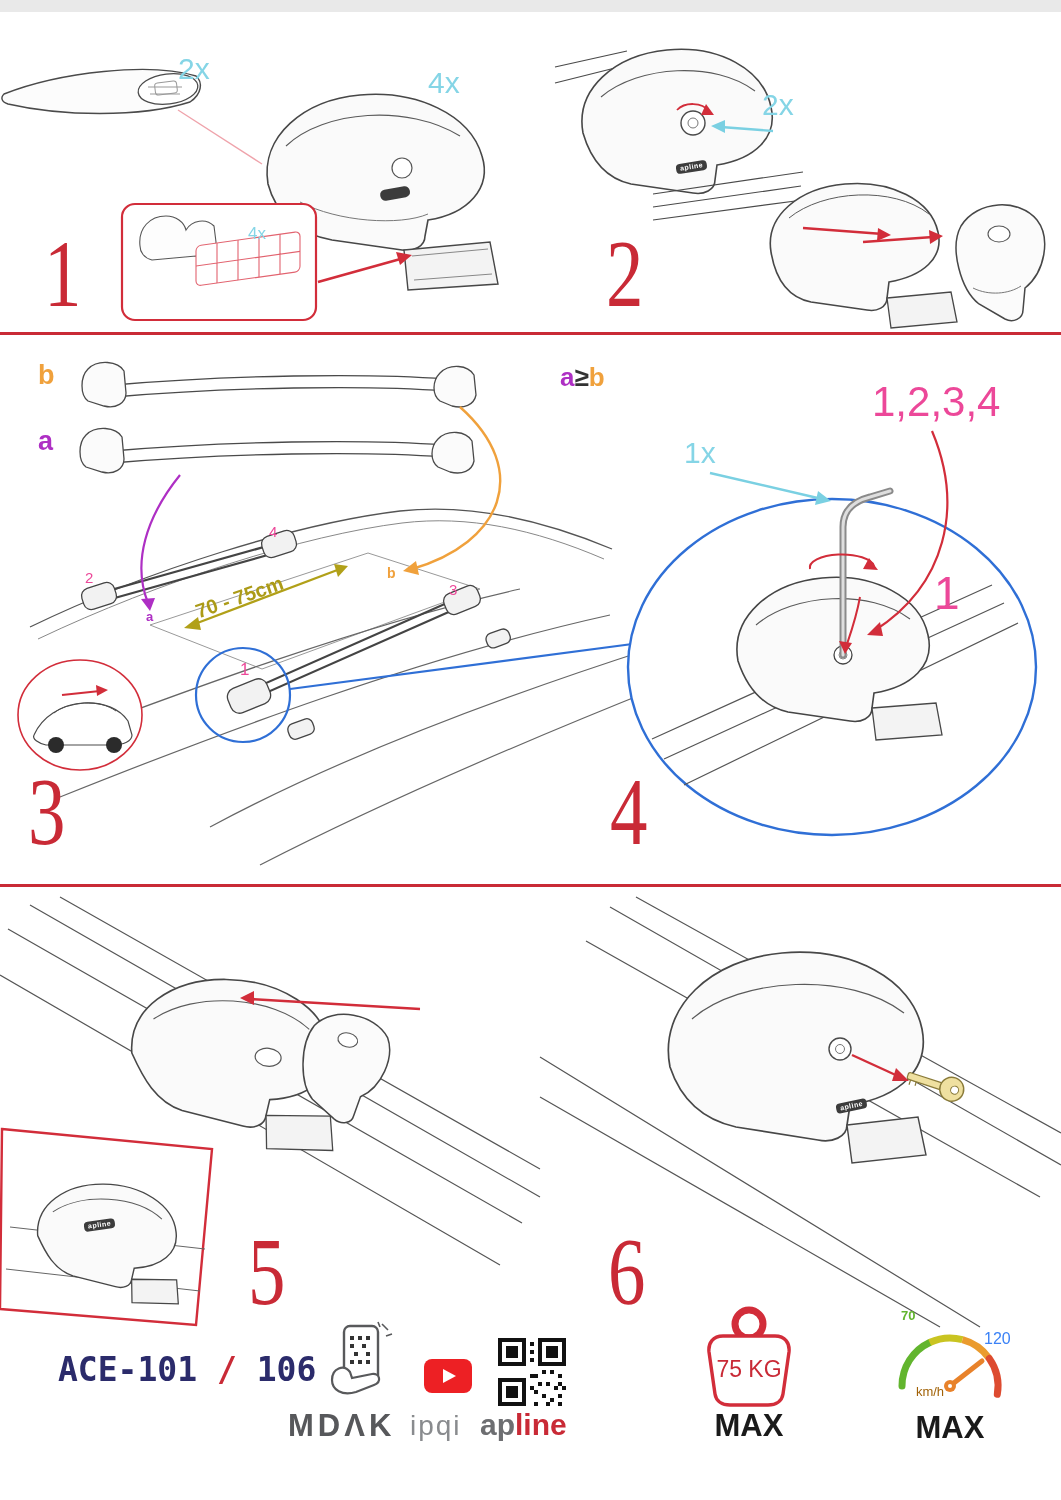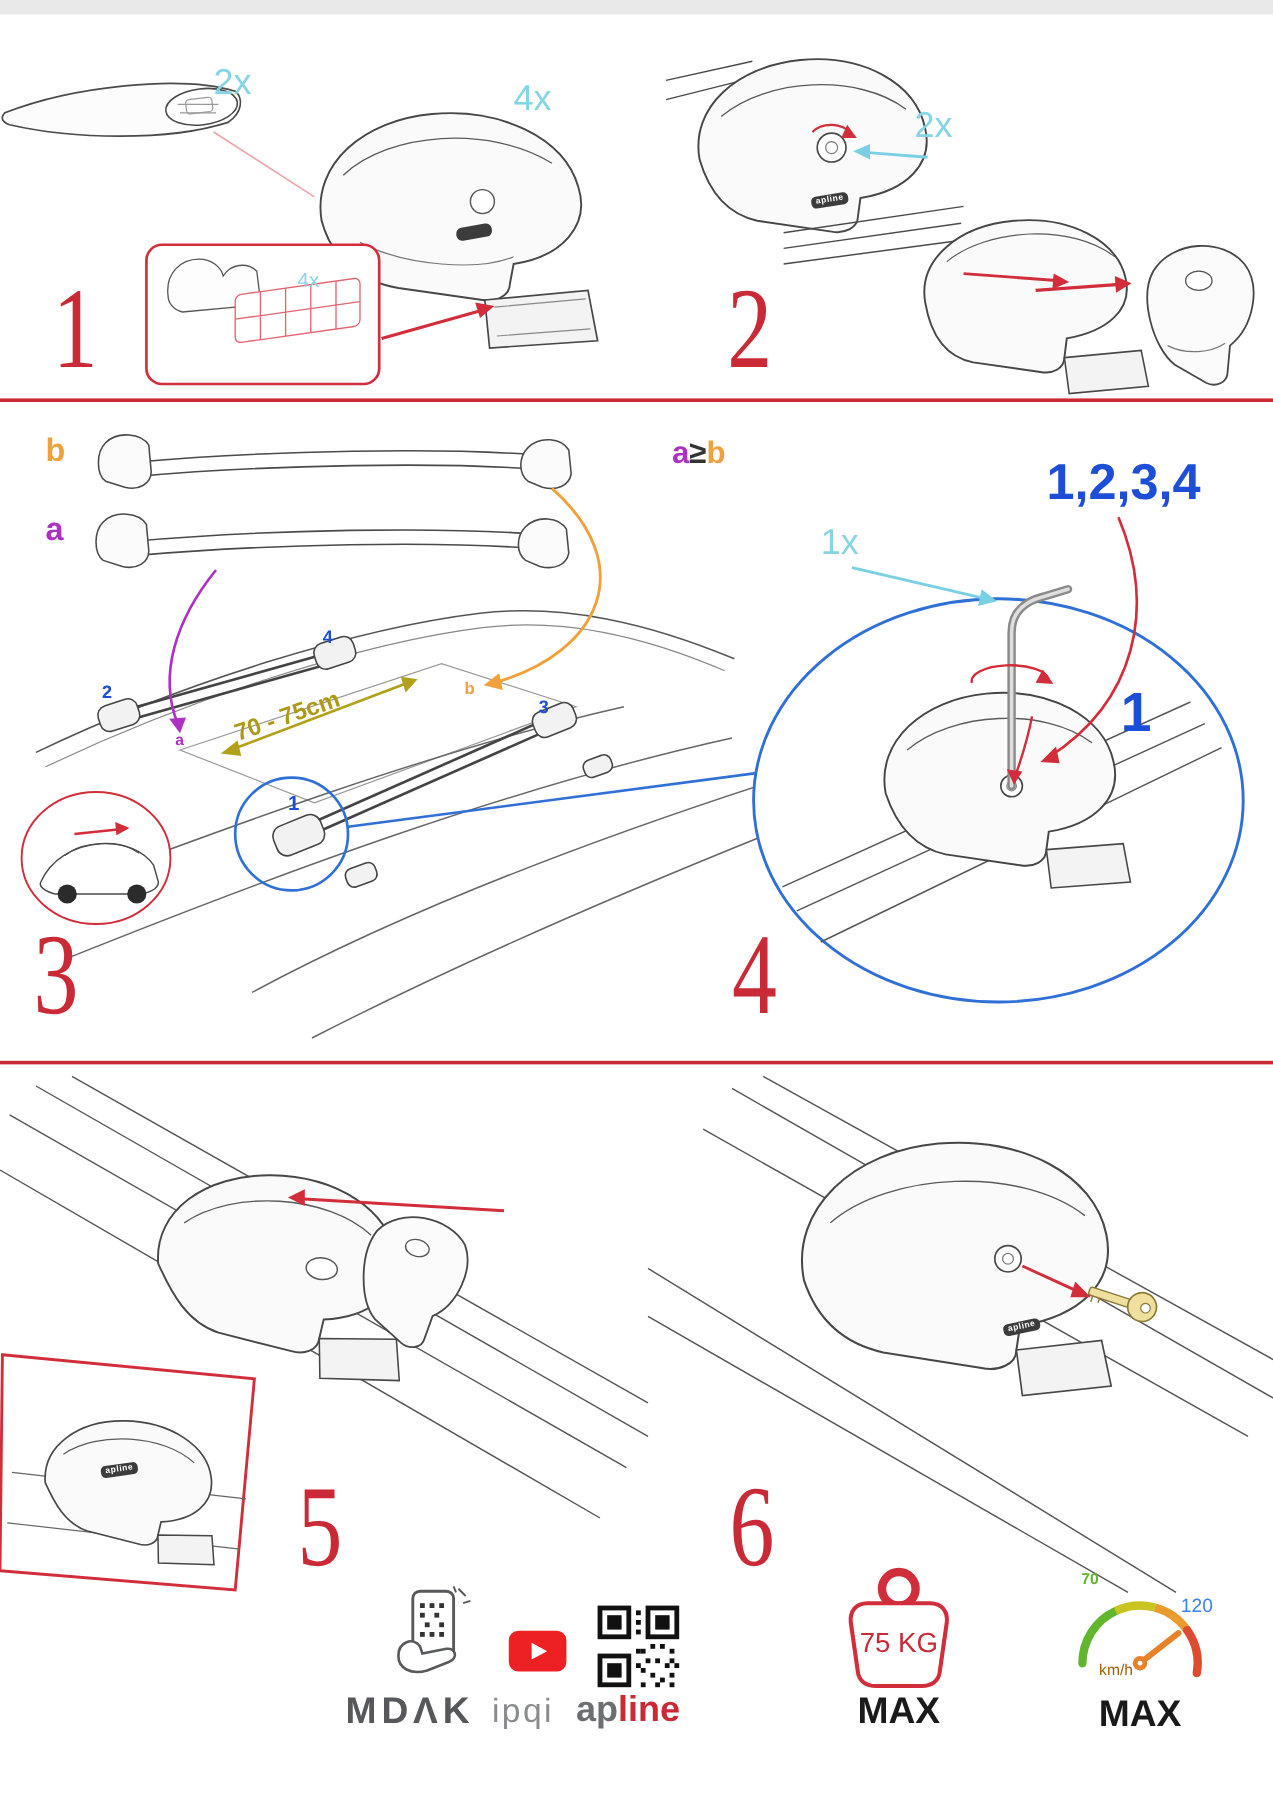--- a/index.html
+++ b/index.html
@@ -5,21 +5,21 @@
   *{margin:0;padding:0;box-sizing:border-box}
   body{font-family:"Liberation Sans",sans-serif;background:#e9e9e9}
   #page{position:relative;width:1061px;height:1500px;background:#ffffff;overflow:hidden;margin:12px auto}
   .lbl{position:absolute;white-space:nowrap}
   .qty{color:#85d5e6;font-size:30px;font-weight:400}
   .qty-sm{color:#85d5e6;font-size:17px;font-weight:400}
   .step{color:#c92a36;font-size:96px;font-family:"Liberation Serif",serif;line-height:.88;transform:scaleX(.78);transform-origin:left top}
   .divider{position:absolute;left:0;width:1061px;height:3px;background:#c92a36}
   .orange{color:#f0a13c;font-weight:bold}
   .purple{color:#ae2fc4;font-weight:bold}
-  .blue{color:#1d4ed8;font-weight:bold}
+  .blue{color:#ec4899;font-weight:normal}
   .olive{color:#ac9b17;font-weight:bold}
   .dark{color:#333;font-weight:bold}
   .patch{position:absolute;background:#3c3c3c;color:#fff;font-size:7px;font-weight:bold;padding:1px 4px;border-radius:4px;letter-spacing:.5px;line-height:1.2}
   .mono{font-family:"DejaVu Sans Mono",monospace;font-weight:bold}
   .center{text-align:center}
   svg{position:absolute;overflow:visible}
 </style>
 </head>
 <body>
 
@@ -315,20 +315,25 @@
   <div class="lbl blue" style="left:934px;top:554px;font-size:46px">1</div>
   <div class="lbl step" style="left:610px;top:758px">4</div>
 
   <div class="lbl step" style="left:248px;top:1218px">5</div>
   <div class="lbl step" style="left:608px;top:1218px">6</div>
 
   <div class="patch" style="left:676px;top:150px;transform:rotate(-9deg)">apline</div>
   <div class="patch" style="left:84px;top:1208px;transform:rotate(-8deg)">apline</div>
   <div class="patch" style="left:836px;top:1089px;transform:rotate(-12deg)">apline</div>
 
+  <div class="lbl mono" style="left:58px;top:1338px;font-size:33px;color:#2b2b6b">
+    <span>ACE-101</span>
+    <span style="color:#c92a36">/</span>
+    <span>106</span>
+  </div>
   <div class="lbl" style="left:288px;top:1396px;font-size:31px;font-weight:bold;color:#57585b;letter-spacing:4px">MDΛK</div>
   <div class="lbl" style="left:410px;top:1398px;font-size:28px;font-weight:normal;color:#898b8e;letter-spacing:2px">ipqi</div>
   <div class="lbl" style="left:480px;top:1396px;font-size:30px;font-weight:bold">
     <span style="color:#6d6e71">ap</span><span style="color:#c92a36">line</span>
   </div>
   <div class="lbl center" style="left:693px;top:1344px;width:112px;font-size:23px;font-weight:normal;color:#c92a36">75 KG</div>
   <div class="lbl center" style="left:693px;top:1396px;width:112px;font-size:31px;font-weight:bold;color:#1a1a1a">MAX</div>
   <div class="lbl" style="left:901px;top:1296px;font-size:13px;font-weight:bold;color:#62b52e">70</div>
   <div class="lbl" style="left:984px;top:1318px;font-size:16px;font-weight:normal;color:#3b82f6">120</div>
   <div class="lbl center" style="left:864px;top:1372px;width:132px;font-size:13px;color:#a16207">km/h</div>

